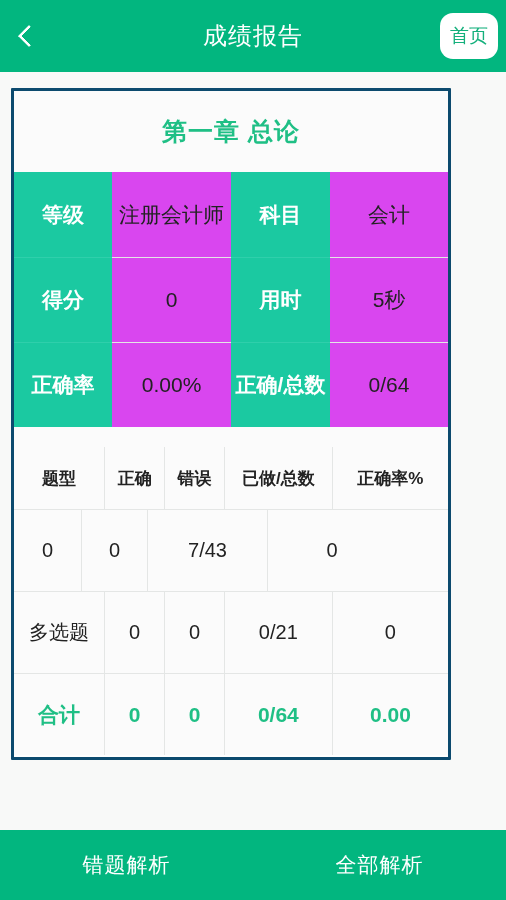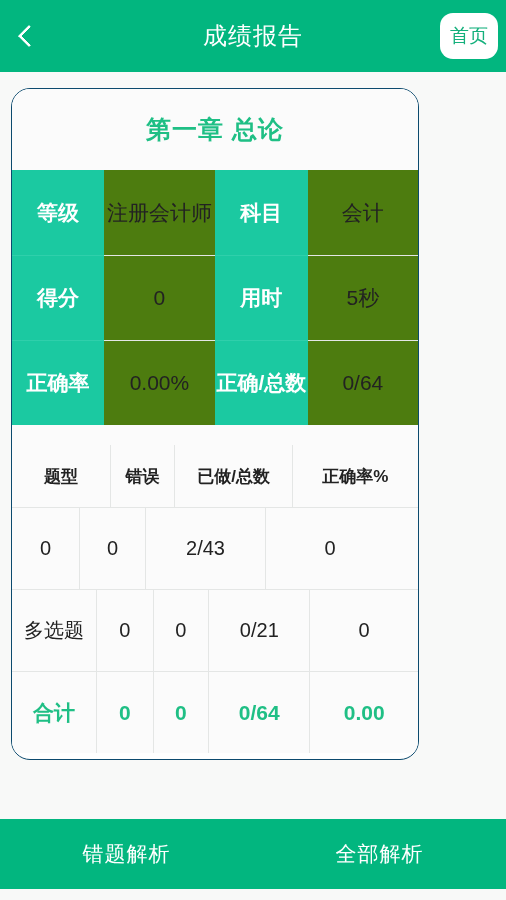--- a/index.html
+++ b/index.html
@@ -38,42 +38,42 @@
   .home-btn {
     position:absolute; right:8px; top:13px;
     width:58px; height:46px; background:#ffffff;
     border-radius:13px;
     display:flex; align-items:center; justify-content:center;
     color:#14b07c; font-size:19px; cursor:pointer;
   }
 
   
   .card {
-    position:absolute; left:11px; top:88px; width:408px; height:672px;
+    position:absolute; left:11px; top:88px; width:440px; height:672px;
     background:#ffffff;
-    border:1px solid #0c4a6e;
-    border-radius:19px;
+    border:3px solid #0c4a6e;
+    border-radius:1px;
     overflow:hidden;
   }
   .chapter-title {
     height:81px;
     display:flex; align-items:center; justify-content:center;
     color:#1fbf85; font-size:25px; font-weight:bold;
     letter-spacing:1px;
     background:#fbfbfb;
   }
 
   
   .info-grid { width:100%; }
   .info-row { display:flex; height:85px; }
   .info-row + .info-row .cell { border-top:1px solid #e4e6e5; }
   .cell {
     display:flex; align-items:center; justify-content:center;
     font-size:21px; color:#222222;
-    background:#4d7c0f;
+    background:#d946ef;
   }
   .cell.lbl {
     background:#1bc9a1; color:#ffffff; font-weight:bold;
   }
   .info-row + .info-row .cell.lbl { border-top:1px solid #2fcfab; }
   .c1 { width:109px; }
   .c2 { width:132px; }
   .c3 { width:110px; }
   .c4 { width:131px; }
 
@@ -90,21 +90,21 @@
   .q1 { width:100px; }
   .q2 { width:67px; }
   .q3 { width:66px; }
   .q4 { width:120px; }
   .q5 { width:129px;text-align:right; }
   .qrow.head .qcell { font-weight:bold; font-size:17px;margin-top:20px; }
   .qrow.total .qcell { color:#1fbf85; font-weight:bold; font-size:21px; }
 
   
   .bottombar {
-    position:absolute; left:0; bottom:11px; width:506px; height:70px;
+    position:absolute; left:0; bottom:0; width:506px; height:70px;
     background:#02b67f;
     display:flex; align-items:flex-start;
   }
   .bottom-action {
     flex:1; height:70px;
     display:flex; align-items:center; justify-content:center;
     color:#ffffff; font-size:21px; letter-spacing:1px;
     cursor:pointer;
   }
 </style>
@@ -147,29 +147,30 @@
         <div class="cell lbl c3">正确/总数</div>
         <div class="cell c4">0/64</div>
       </div>
 
     </div>
 
     <div class="qtable">
 
       <div class="qrow head">
         <div class="qcell q1">题型</div>
+        <div class="qcell q2">正确</div>
         <div class="qcell q3">错误</div>
         <div class="qcell q4">已做/总数</div>
         <div class="qcell q5">正确率%</div>
       </div>
 
       <div class="qrow">
         <div class="qcell q2">0</div>
         <div class="qcell q3">0</div>
-        <div class="qcell q4">2/43</div>
+        <div class="qcell q4">7/43</div>
         <div class="qcell q5">0</div>
       </div>
 
       <div class="qrow">
         <div class="qcell q1">多选题</div>
         <div class="qcell q2">0</div>
         <div class="qcell q3">0</div>
         <div class="qcell q4">0/21</div>
         <div class="qcell q5">0</div>
       </div>

